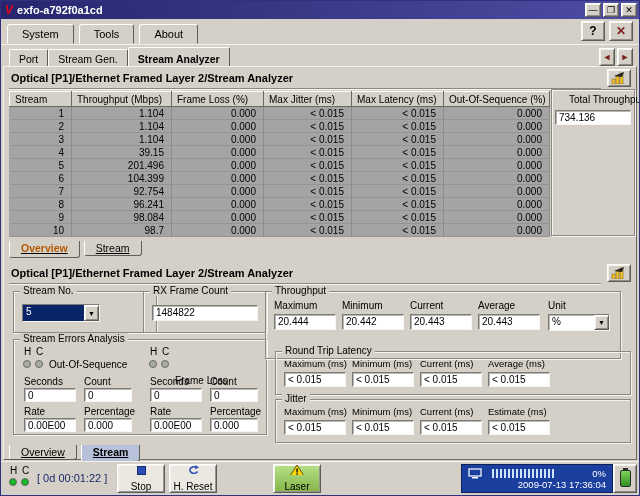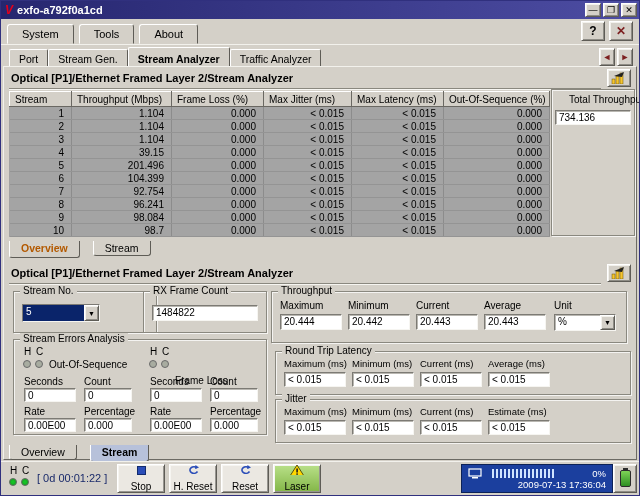--- a/index.html
+++ b/index.html
@@ -48,21 +48,21 @@
   .hdr-icon-btn { position:absolute; width:24px; height:18px; display:flex; align-items:center; justify-content:center; }
 
   
   table.grid { position:absolute; left:8px; top:90px; border-collapse:collapse; table-layout:fixed; width:540px; background:#a2a2a2; }
   table.grid th { background:#d4d0c8; border:1px solid; border-color:#fff #6a6862 #6a6862 #fff;
                   font-weight:normal; font-size:10px; height:15px; text-align:left; padding:0 0 0 5px; white-space:nowrap; overflow:hidden; }
   table.grid td { background:#a4a4a4; border-right:1px solid #8c8c8c; border-bottom:1px solid #949494;
                   font-size:10px; height:13px; text-align:right; padding:0 7px 0 0; white-space:nowrap; overflow:hidden; }
 
   
-  .stabrow { position:absolute; display:flex; gap:13px; }
+  .stabrow { position:absolute; display:flex; gap:4px;text-decoration:underline; }
   .stab { height:15px; padding:1px 11px 0; border:1px solid; border-color:#fff #5e5c56 #5e5c56 #fff; border-top:none;
           border-radius:0 0 3px 3px; background:#d4d0c8; font-size:10.5px; }
   .stab.active { font-weight:bold; height:17px; }
   .stab.active.orange { color:#b35900; }
   .stab.active.bluebg { background:#b7c1da; }
 
   
   .combo { position:absolute; display:flex; background:#fff; border:1px solid; border-color:#7c7a74 #f6f5f1 #f6f5f1 #7c7a74; box-shadow: inset 1px 1px 0 #b9b7b1; }
   .combo .val { flex:1; font-size:10px; line-height:14px; padding:0 3px; }
   .combo .val.sel { background:#0a246a; color:#fff; }
@@ -106,21 +106,20 @@
     <span class="menu-right">
       <span class="sqbtn raised">?</span>
       <span class="sqbtn raised" style="color:#7c1f1f;">✕</span>
     </span>
   </div>
 
   <div class="navbar">
     <span class="ntab">Port</span>
     <span class="ntab">Stream Gen.</span>
     <span class="ntab active">Stream Analyzer</span>
-    <span class="ntab">Traffic Analyzer</span>
     <span class="nav-arrows">
       <span class="arrbtn raised">◄</span>
       <span class="arrbtn raised">►</span>
     </span>
   </div>
 
   <div class="page"></div>
 
   <div class="sect-title" style="left:10px; top:71px;">Optical [P1]/Ethernet Framed Layer 2/Stream Analyzer</div>
   <div class="hdr-icon-btn raised" style="left:606px; top:68px;">
@@ -295,21 +294,21 @@
     <span class="lbl" style="left:136px; top:36px;">Seconds</span>
     <span class="lbl" style="left:196px; top:36px;">Count</span>
     <div class="fld" style="left:136px; top:48px; width:52px; height:14px;">0</div>
     <div class="fld" style="left:196px; top:48px; width:48px; height:14px;">0</div>
     <span class="lbl" style="left:136px; top:66px;">Rate</span>
     <span class="lbl" style="left:196px; top:66px;">Percentage</span>
     <div class="fld" style="left:136px; top:78px; width:52px; height:14px;">0.00E00</div>
     <div class="fld" style="left:196px; top:78px; width:48px; height:14px;">0.000</div>
   </div>
 
-  <div class="group" style="left:270px; top:290px; width:356px; height:52px;padding-left:11px;">
+  <div class="group" style="left:264px; top:290px; width:356px; height:68px;padding-left:11px;">
     <span class="legend">Throughput</span>
     <span class="lbl" style="left:8px; top:8px;">Maximum</span>
     <span class="lbl" style="left:76px; top:8px;">Minimum</span>
     <span class="lbl" style="left:144px; top:8px;">Current</span>
     <span class="lbl" style="left:212px; top:8px;">Average</span>
     <span class="lbl" style="left:282px; top:8px;">Unit</span>
     <div class="fld" style="left:8px; top:22px; width:62px; height:16px;">20.444</div>
     <div class="fld" style="left:76px; top:22px; width:62px; height:16px;">20.442</div>
     <div class="fld" style="left:144px; top:22px; width:62px; height:16px;">20.443</div>
     <div class="fld" style="left:212px; top:22px; width:62px; height:16px;">20.443</div>
@@ -359,27 +358,20 @@
       <span style="width:9px; height:9px; background:#2a4db8; border:1px solid #122b6e; display:inline-block;"></span>
       <span>Stop</span>
     </div>
     <div class="fbtn" style="left:168px;">
       <svg width="12" height="10">
         <path d="M10 3 A4 3.2 0 1 0 10.5 6.5" fill="none" stroke="#2a4db8" stroke-width="1.6"></path>
         <path d="M8.5 0 L12 2.5 L8 4 Z" fill="#2a4db8"></path>
       </svg>
       <span>H. Reset</span>
     </div>
-    <div class="fbtn" style="left:220px;">
-      <svg width="12" height="10">
-        <path d="M10 3 A4 3.2 0 1 0 10.5 6.5" fill="none" stroke="#2a4db8" stroke-width="1.6"></path>
-        <path d="M8.5 0 L12 2.5 L8 4 Z" fill="#2a4db8"></path>
-      </svg>
-      <span>Reset</span>
-    </div>
     <div class="fbtn laser" style="left:272px;">
       <svg width="14" height="11">
         <path d="M7 0 L14 11 L0 11 Z" fill="#ffd800" stroke="#3a3000" stroke-width="0.8"></path>
         <rect x="6.3" y="3.5" width="1.6" height="4" fill="#222"></rect>
         <rect x="6.3" y="8.4" width="1.6" height="1.4" fill="#222"></rect>
       </svg>
       <span>Laser</span>
     </div>
 
     <div class="status-blue">

